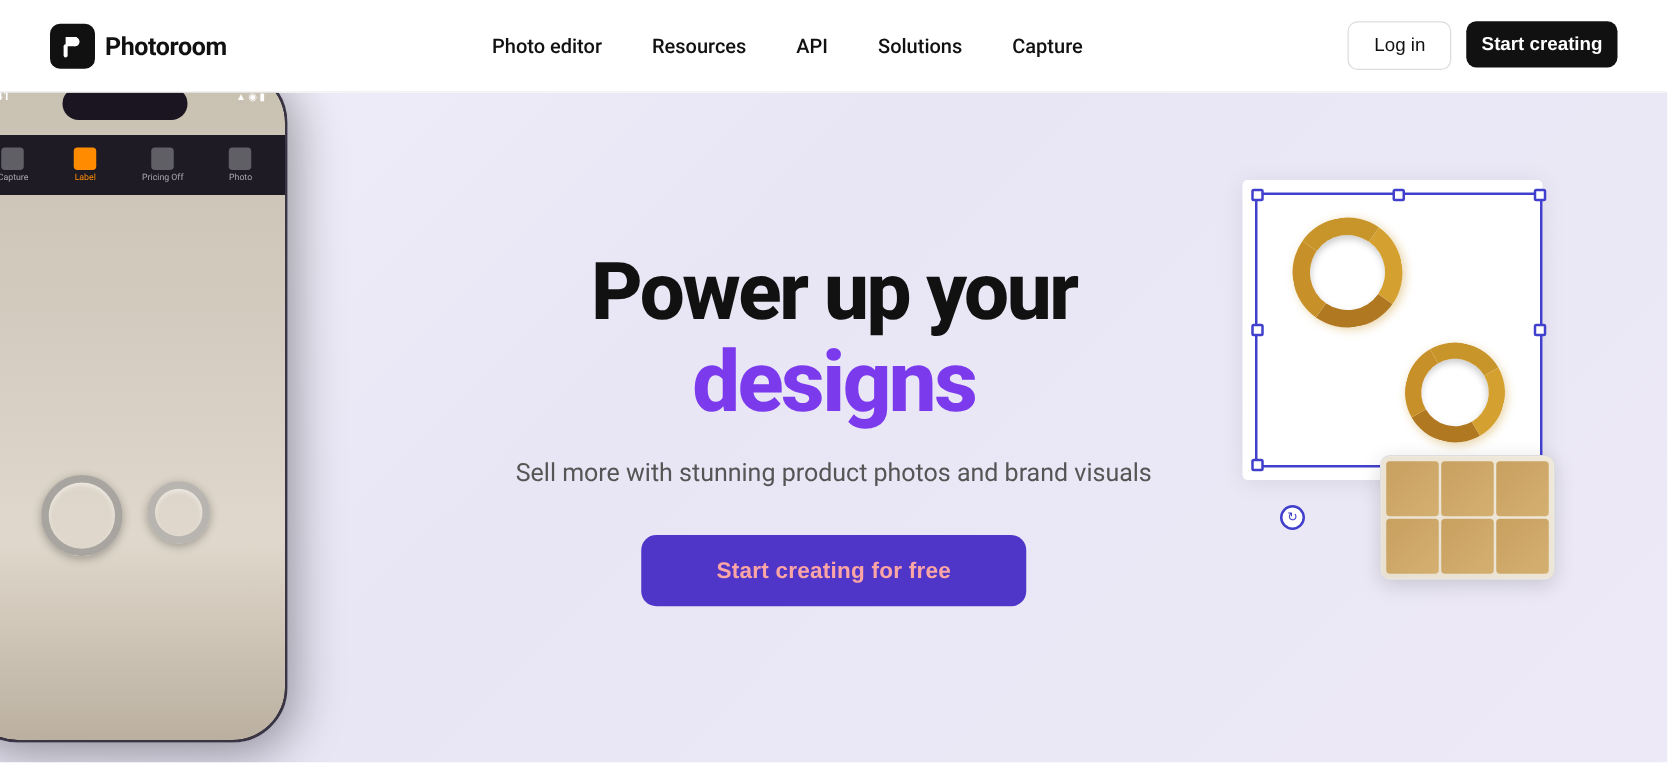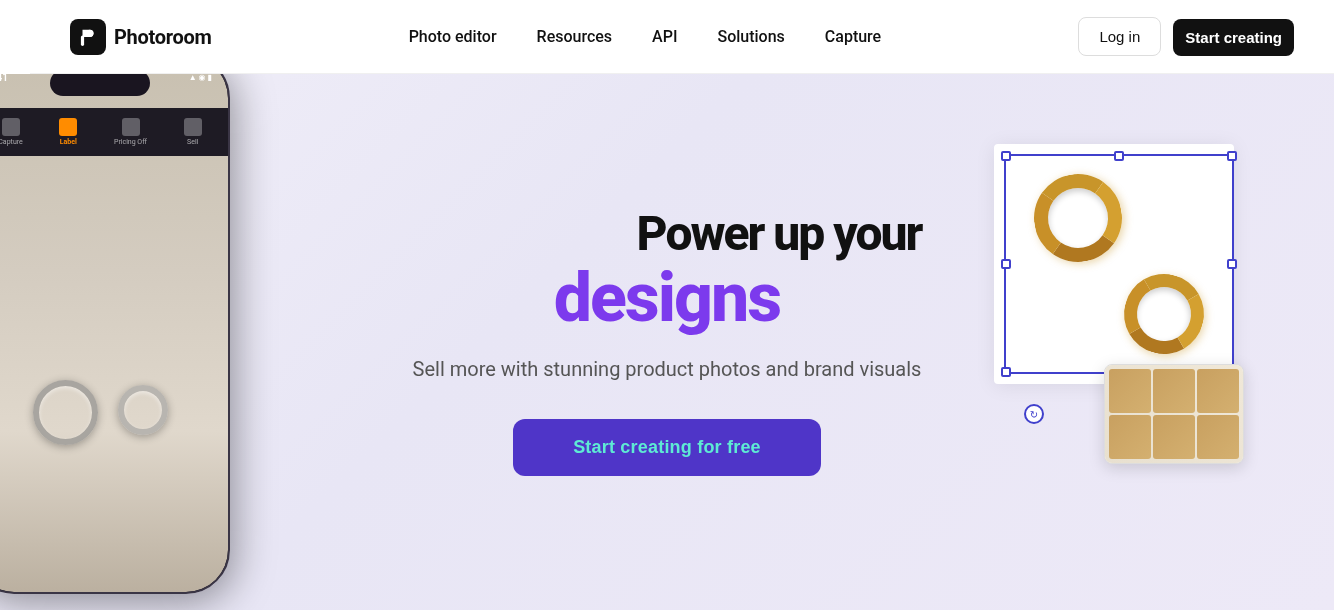--- a/index.html
+++ b/index.html
@@ -20,21 +20,20 @@
     .navbar {
       display: flex;
       align-items: center;
       justify-content: space-between;
       padding: 0 40px;
       height: 74px;
       background: #fff;
       border-bottom: 1px solid #f0f0f0;
       position: relative;
       z-index: 10;
-      margin-left: 30px;
     }
 
     .navbar-logo {
       display: flex;
       align-items: center;
       gap: 8px;
       text-decoration: none;
     }
 
     .logo-icon {
@@ -69,21 +68,21 @@
     .nav-link {
       font-size: 16px;
       color: #111;
       text-decoration: none;
       font-weight: 500;
       cursor: pointer;
     }
 
     .navbar-actions {
       display: flex;
-      align-items: flex-end;
+      align-items: flex-start;
       gap: 12px;
     }
 
     .btn-login {
       padding: 10px 20px;
       border: 1.5px solid #ddd;
       border-radius: 8px;
       background: #fff;
       font-size: 15px;
       font-weight: 500;
@@ -212,21 +211,20 @@
       background: #ff8c00;
     }
 
     .tool-label {
       font-size: 7px;
       color: rgba(255,255,255,0.6);
     }
 
     .tool-active .tool-label {
       color: #ff8c00;
-      font-weight: bold;
     }
 
     .phone-jewelry {
       position: absolute;
       bottom: 80px;
       left: 30px;
       right: 30px;
       height: 200px;
       display: flex;
       align-items: center;
@@ -263,26 +261,25 @@
     
     .hero-content {
       text-align: center;
       position: relative;
       z-index: 5;
       max-width: 520px;
       margin: 0 auto;
     }
 
     .hero-title-line1 {
-      font-size: 48px;
+      font-size: 64px;
       font-weight: 800;
       color: #111;
       line-height: 1.1;
       letter-spacing: -2px;
-      text-align: right;
     }
 
     .hero-title-line2 {
       font-size: 68px;
       font-weight: 800;
       color: #7c3aed;
       line-height: 1.1;
       letter-spacing: -2px;
       margin-bottom: 20px;
     }
@@ -292,21 +289,21 @@
       color: #555;
       font-weight: 400;
       margin-bottom: 36px;
       line-height: 1.4;
     }
 
     .btn-cta {
       display: inline-block;
       padding: 18px 60px;
       background: #4f35c8;
-      color: #5eead4;
+      color: #fca5a5;
       font-size: 18px;
       font-weight: 600;
       border-radius: 12px;
       border: none;
       cursor: pointer;
       text-decoration: none;
       letter-spacing: 0.2px;
     }
 
     
@@ -452,21 +449,21 @@
         <div class="tool-item tool-active">
           <div class="tool-icon"></div>
           <span class="tool-label">Label</span>
         </div>
         <div class="tool-item">
           <div class="tool-icon"></div>
           <span class="tool-label">Pricing Off</span>
         </div>
         <div class="tool-item">
           <div class="tool-icon"></div>
-          <span class="tool-label">Sell</span>
+          <span class="tool-label">Photo</span>
         </div>
       </div>
       <div class="phone-jewelry">
         <div class="silver-ring-group">
           <div class="silver-ring silver-ring-1"></div>
           <div class="silver-ring silver-ring-2"></div>
         </div>
       </div>
     </div>
   </div>

